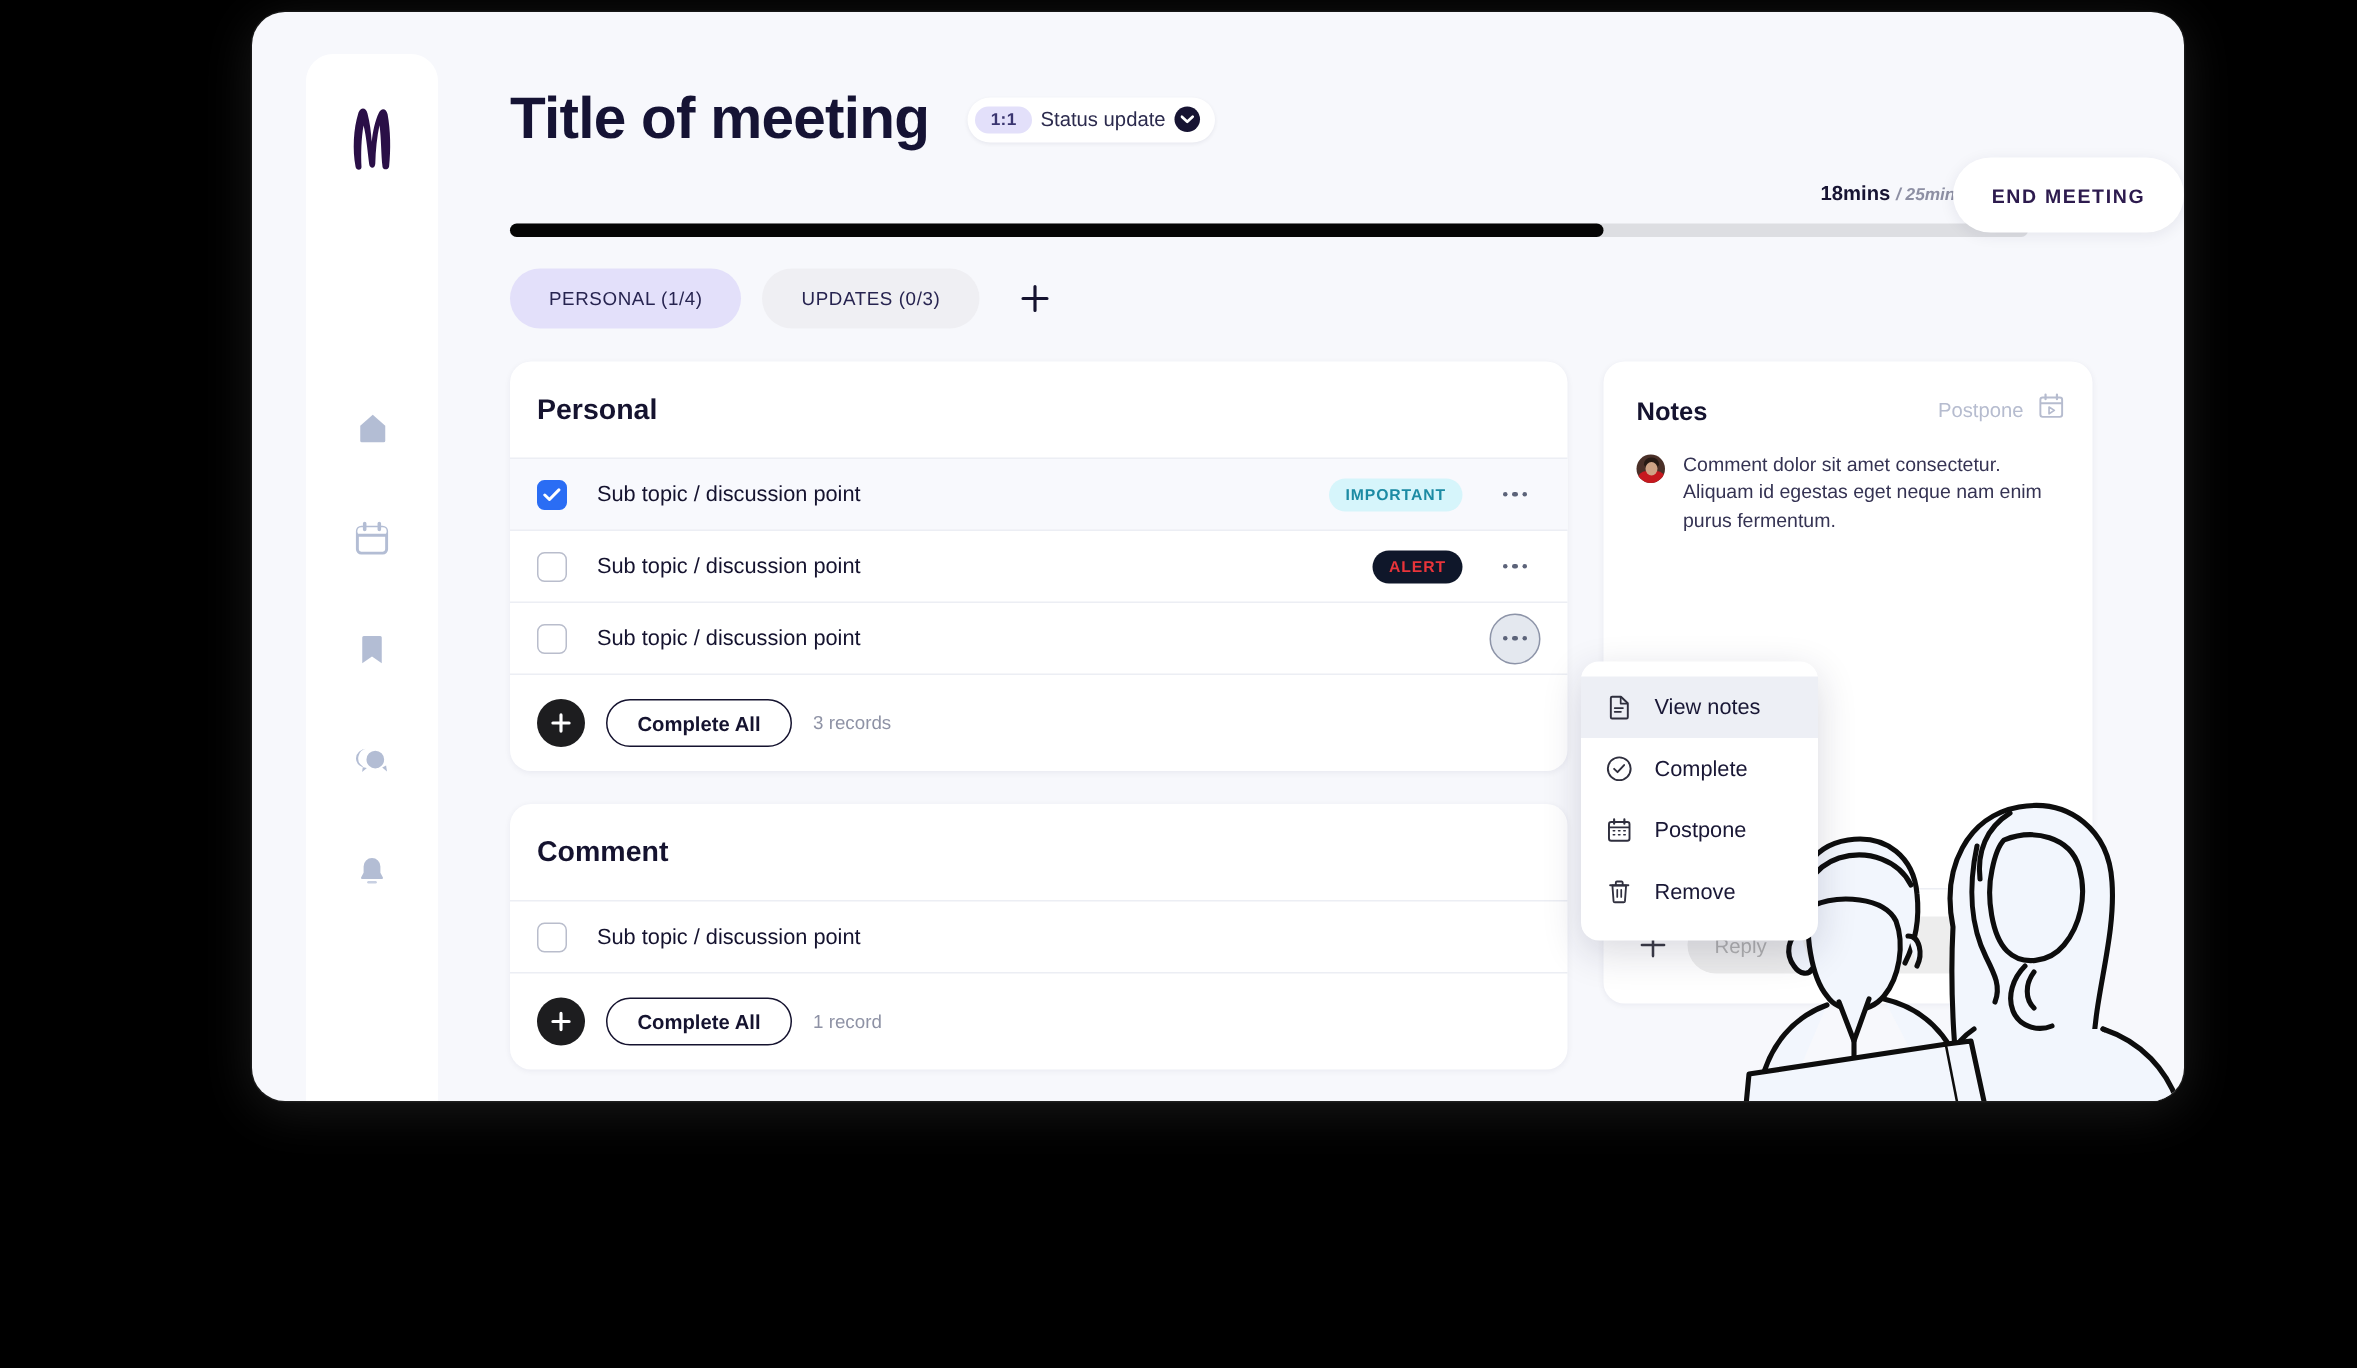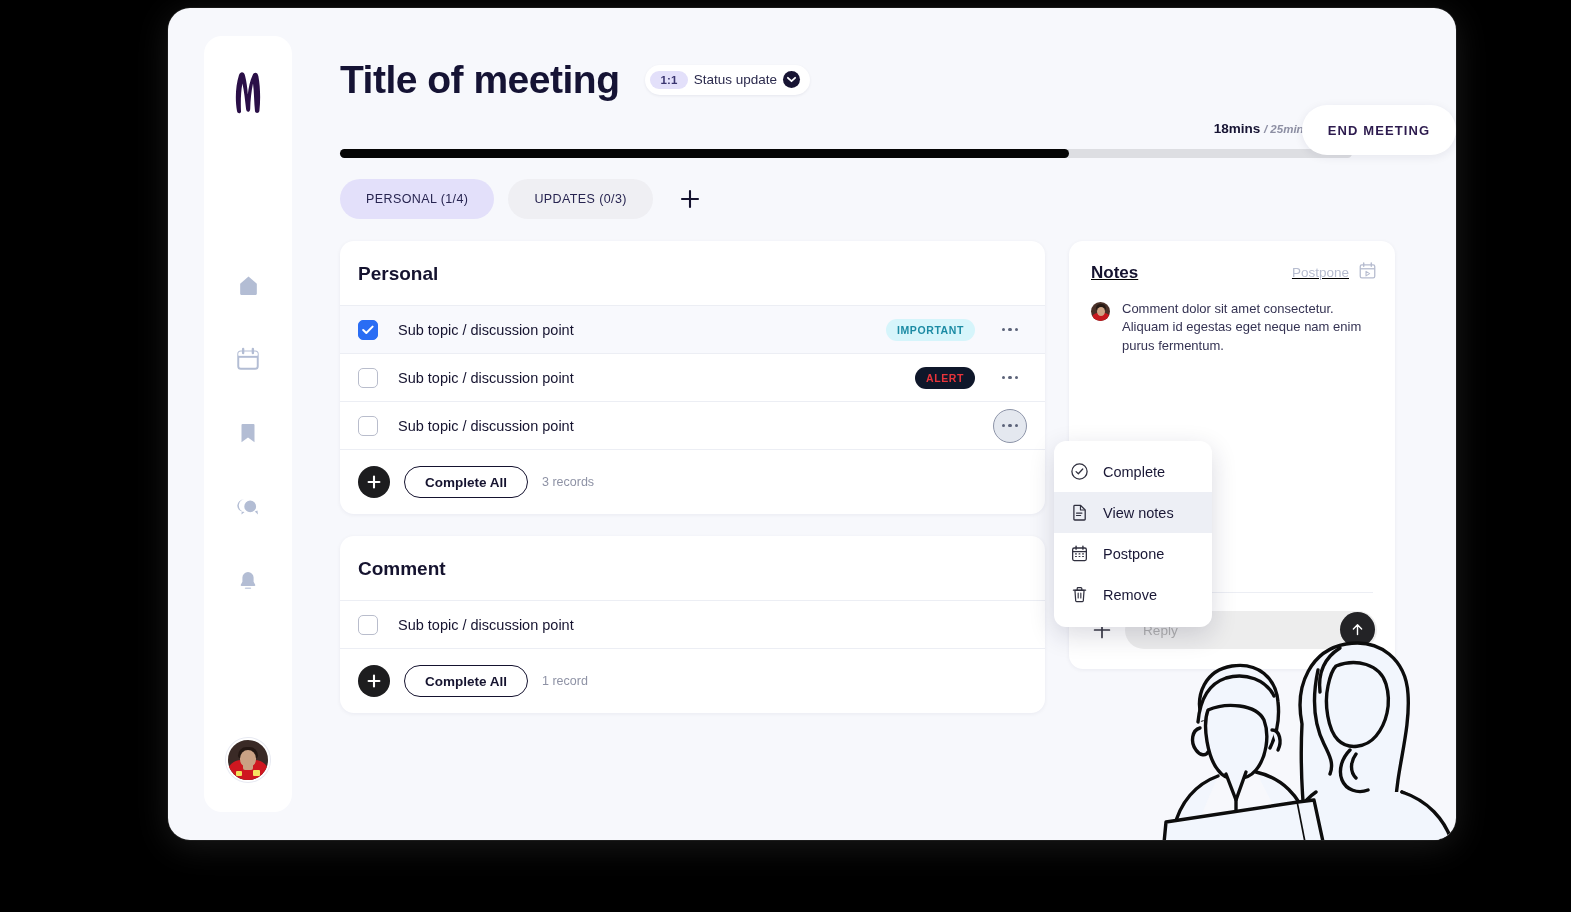--- a/index.html
+++ b/index.html
@@ -8,21 +8,21 @@
     background: #000000;
     font-family: "Liberation Sans", sans-serif;
     overflow: hidden;
   }
   #root { position: relative; width: 1571px; height: 912px; }
 
   
   .app-window {
     position: absolute;
     left: 168px; top: 8px;
-    width: 1288px; height: 832px;
+    width: 1288px; height: 726px;
     background: #f7f8fc;
     border-radius: 22px;
     box-shadow: 0 6px 34px rgba(255,255,255,0.10),
                 0 0 0 1px rgba(255,255,255,0.06);
     overflow: hidden;
   }
 
   
   .sidebar {
     position: absolute;
@@ -215,23 +215,22 @@
   .menu-item .mi-icon { width:19px; height:19px; flex:none; display:flex; align-items:center; justify-content:center; }
 
   
   .notes-card {
     background:#ffffff; border-radius: 14px;
     box-shadow: 0 1px 4px rgba(22,22,60,0.06);
     height: 428px; position: relative;
     display:flex; flex-direction: column;
   }
   .notes-head {
-    display:flex; align-items:center;
+    display:flex; align-items:flex-end;
     padding: 20px 18px 0 22px;
-    text-decoration: underline;
   }
   .notes-title { font-size: 17px; font-weight: 700; color:#15132f; }
   .notes-postpone {
     margin-left:auto; display:flex; align-items:center; gap: 9px;
     cursor:pointer;
   }
   .notes-postpone-label { font-size: 13.5px; color:#b6bccf; }
   .note-item { display:flex; gap: 12px; padding: 16px 20px 0 22px; }
   .note-avatar {
     width: 19px; height: 19px; border-radius:50%;
@@ -494,39 +493,39 @@
                   </svg>
                 </button>
               </div>
             </div>
           </div>
         </div>
 
       </div>
 
       <div class="dropdown">
-        <div class="menu-item">
-          <span class="mi-icon">
-            <svg width="19" height="19" viewBox="0 0 20 20">
-              <circle cx="10" cy="10" r="8" fill="none" stroke="#2f2f3e" stroke-width="1.35"></circle>
-              <path d="M6.4 10.1 L8.8 12.4 L13.4 7.4" fill="none" stroke="#2f2f3e" stroke-width="1.35" stroke-linecap="round" stroke-linejoin="round"></path>
-            </svg>
-          </span>
-          <span>Complete</span>
-        </div>
-
         <div class="menu-item hover">
           <span class="mi-icon">
             <svg width="19" height="19" viewBox="0 0 20 20">
               <path d="M5 2.6 h6.2 L16 7.2 V17 a0.9 0.9 0 0 1 -0.9 0.9 H5 a0.9 0.9 0 0 1 -0.9 -0.9 V3.5 A0.9 0.9 0 0 1 5 2.6 Z" fill="none" stroke="#2f2f3e" stroke-width="1.35" stroke-linejoin="round"></path>
               <path d="M11 2.8 V7.4 H15.8" fill="none" stroke="#2f2f3e" stroke-width="1.2" stroke-linejoin="round"></path>
               <path d="M6.8 10.6 H12.6 M6.8 13.2 H11.2" stroke="#2f2f3e" stroke-width="1.2" stroke-linecap="round"></path>
             </svg>
           </span>
           <span>View notes</span>
+        </div>
+
+        <div class="menu-item">
+          <span class="mi-icon">
+            <svg width="19" height="19" viewBox="0 0 20 20">
+              <circle cx="10" cy="10" r="8" fill="none" stroke="#2f2f3e" stroke-width="1.35"></circle>
+              <path d="M6.4 10.1 L8.8 12.4 L13.4 7.4" fill="none" stroke="#2f2f3e" stroke-width="1.35" stroke-linecap="round" stroke-linejoin="round"></path>
+            </svg>
+          </span>
+          <span>Complete</span>
         </div>
 
         <div class="menu-item">
           <span class="mi-icon">
             <svg width="19" height="19" viewBox="0 0 20 20">
               <rect x="2.8" y="4.2" width="14.4" height="13.2" rx="1.6" fill="none" stroke="#2f2f3e" stroke-width="1.35"></rect>
               <path d="M2.8 8 H17.2" stroke="#2f2f3e" stroke-width="1.35"></path>
               <path d="M6.4 2.4 V5.4 M13.6 2.4 V5.4" stroke="#2f2f3e" stroke-width="1.5" stroke-linecap="round"></path>
               <path d="M5.8 10.4 h1 M9.5 10.4 h1 M13.2 10.4 h1 M5.8 13.2 h1 M9.5 13.2 h1 M13.2 13.2 h1" stroke="#2f2f3e" stroke-width="1.1" stroke-linecap="round"></path>
             </svg>

